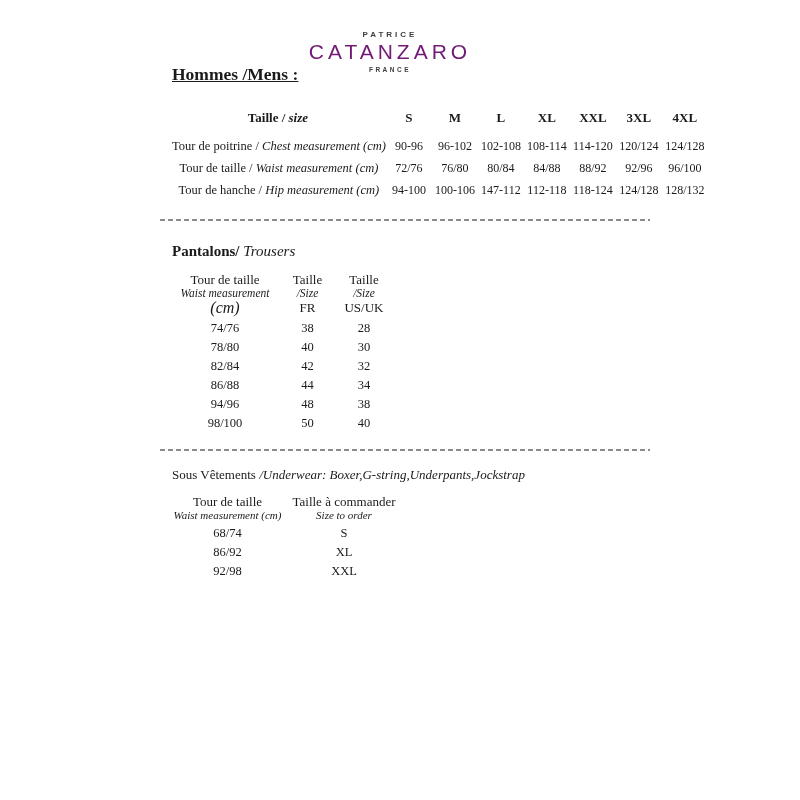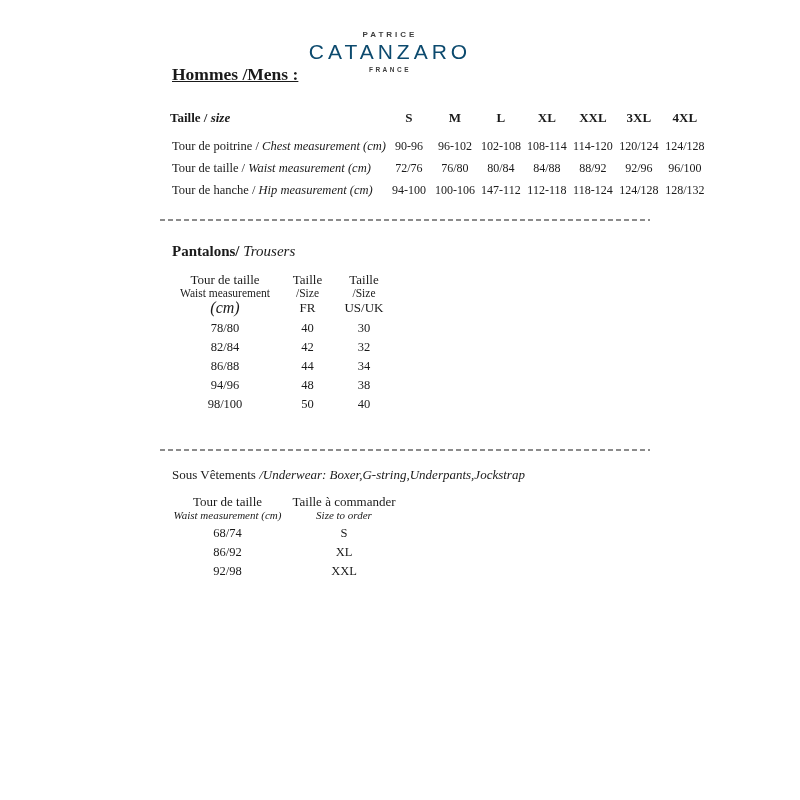--- a/index.html
+++ b/index.html
@@ -6,49 +6,49 @@
   html,body { background:#ffffff; }
   .page {
     position:relative; width:800px; height:800px; background:#ffffff;
     font-family:"Liberation Serif", serif; color:#1a1a1a; overflow:hidden;
   }
   .it { font-style:italic; }
   
   .logo { position:absolute; left:290px; top:30px; width:200px; text-align:center;
           font-family:"Liberation Sans", sans-serif; }
   .logo-top   { font-size:8px;  letter-spacing:3px;  color:#3d3d3d; font-weight:bold; }
-  .logo-main  { font-size:21px; letter-spacing:4px;  color:#0c4a6e; margin-top:1px; white-space:nowrap; }
+  .logo-main  { font-size:21px; letter-spacing:4px;  color:#701a75; margin-top:1px; white-space:nowrap; }
   .logo-bottom{ font-size:6.5px;letter-spacing:2.5px;color:#3d3d3d; font-weight:bold; margin-top:2px; }
   
   .h-mens { position:absolute; left:172px; top:64px; font-size:17.5px; font-weight:bold;
             text-decoration:underline; }
   .h-trousers { position:absolute; left:172px; top:243px; font-size:15px; }
   .h-trousers .b { font-weight:bold; }
   .h-underwear { position:absolute; left:172px; top:467px; font-size:13px;text-align:center; }
   
   .divider { position:absolute; left:160px; width:490px; height:2px;
              background:repeating-linear-gradient(to right,#8c8c8c 0 5px,transparent 5px 8px); }
   .divider.d1 { top:219px; }
   .divider.d2 { top:449px; }
   
   table { border-collapse:collapse; table-layout:fixed; }
   th, td { padding:0; font-weight:normal; }
   
   .sizes { position:absolute; left:170px; top:110px; font-size:12.5px; }
   .sizes th { font-weight:bold; font-size:13px; padding-bottom:9px; }
-  .sizes .corner { width:190px; text-align:left; }
+  .sizes .corner { width:190px; text-align:center; }
   .sizes .size-col { width:46px; text-align:center; }
   .sizes td { height:22px; white-space:nowrap; }
-  .sizes td.lbl { text-align:left; padding-left:2px; }
+  .sizes td.lbl { text-align:center; padding-left:2px; }
   .sizes td.val { text-align:center; font-size:12px; }
   
   .trousers { position:absolute; left:170px; top:272px; font-size:12.5px; }
   .trousers th { vertical-align:top; text-align:center; padding-bottom:4px; }
   .trousers th .l1 { font-size:13px;   line-height:15px; }
-  .trousers th .l2 { font-size:11.5px; line-height:13px; }
+  .trousers th .l2 { font-size:11.5px; line-height:13px; font-style:italic; }
   .trousers th .l3 { font-size:13px;   line-height:15px; }
   .trousers th .l3.it { font-style:italic; font-size:16px; }
   .trousers .c1 { width:110px; } .trousers .c2 { width:55px; } .trousers .c3 { width:58px; }
   .trousers td { height:19px; text-align:center; }
   
   .underwear { position:absolute; left:170px; top:494px; font-size:12.5px; }
   .underwear th { vertical-align:top; text-align:center; padding-bottom:3px; }
   .underwear th .l1 { font-size:13px; line-height:15px; }
   .underwear th .l2 { font-size:11px; line-height:12px; font-style:italic; }
   .underwear .c1 { width:115px; } .underwear .c2 { width:118px; }
@@ -129,20 +129,25 @@
         <div class="l2">/Size</div>
         <div class="l3">FR</div>
       </th>
       <th class="c3">
         <div class="l1">Taille</div>
         <div class="l2">/Size</div>
         <div class="l3">US/UK</div>
       </th>
     </tr>
     <tr>
+      <td>74/76</td>
+      <td>38</td>
+      <td>28</td>
+    </tr>
+    <tr>
       <td>78/80</td>
       <td>40</td>
       <td>30</td>
     </tr>
     <tr>
       <td>82/84</td>
       <td>42</td>
       <td>32</td>
     </tr>
     <tr>

